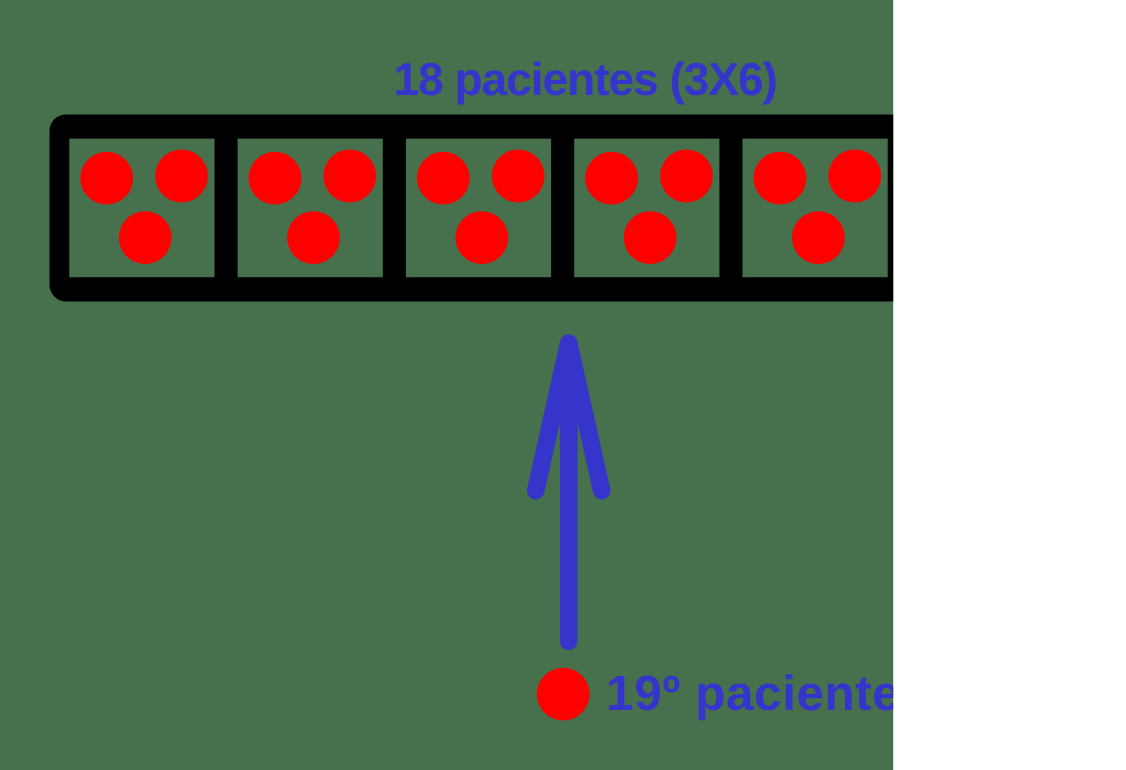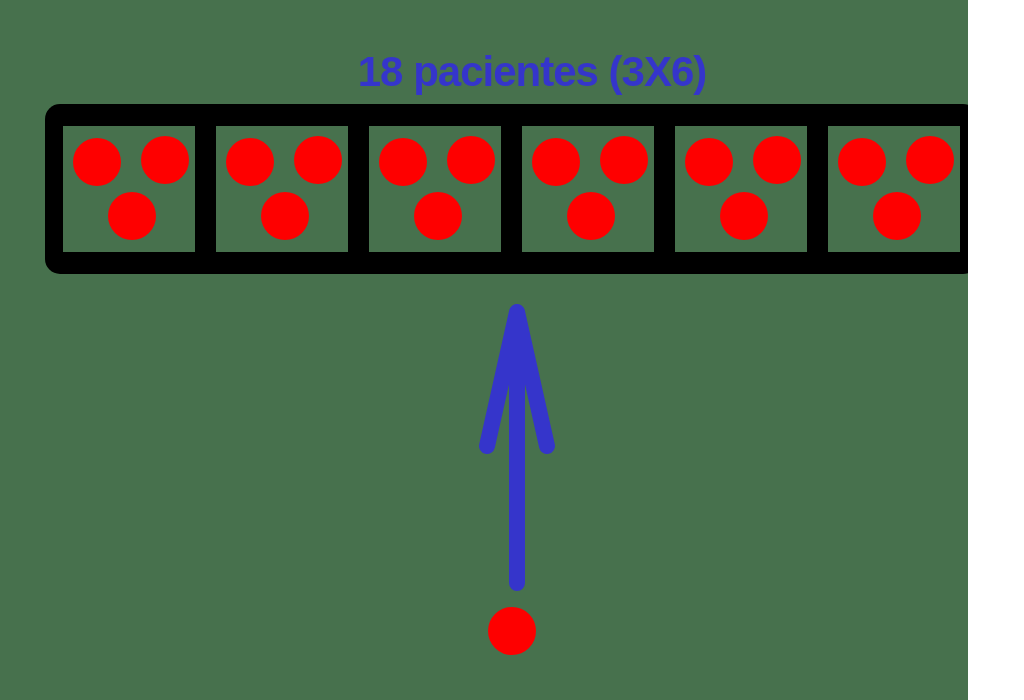--- a/index.html
+++ b/index.html
@@ -1,21 +1,21 @@
 <!DOCTYPE html>
 <html><head>
 <meta charset="utf-8">
 <style>
   html, body {
     margin: 0;
     padding: 0;
   }
   .canvas {
     position: relative;
-    width: 968px;
+    width: 812px;
     height: 700px;
     background: #47714d;
     overflow: hidden;
     font-family: "Liberation Sans", sans-serif;
   }
   .title {
     position: absolute;
     left: 532px;
     top: 48px;
     transform: translateX(-50%);
@@ -122,14 +122,15 @@
         <div class="dot dot-2"></div>
       </div>
     </div>
 
   <svg class="arrow-svg" viewBox="0 0 1024 700" xmlns="http://www.w3.org/2000/svg">
     <path d="M517 583 L517 330 M517 312 L487 446 M517 312 L547 446" fill="none" stroke="#3535cb" stroke-width="16" stroke-linecap="round"></path>
   </svg>
 
   <div class="extra-dot"></div>
 
+  <div class="extra-label">19º paciente</div>
 
 </div>
 
 </body></html>

